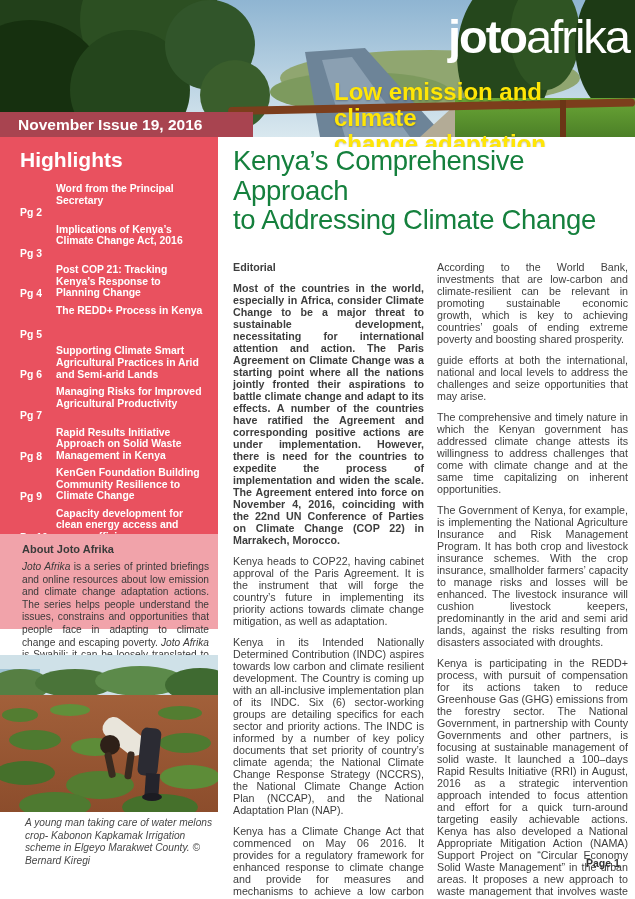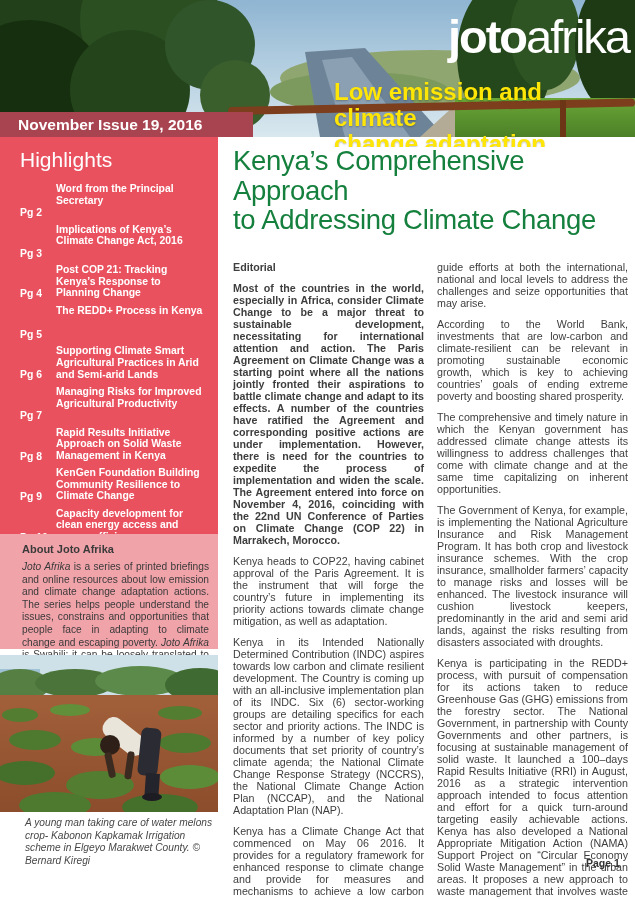--- a/index.html
+++ b/index.html
@@ -14,26 +14,26 @@
   .brand .r{font-weight:400;}
   .tagline{position:absolute;top:79px;right:9px;width:292px;color:#ffe606;font-weight:bold;
            font-size:24px;line-height:26px;text-shadow:0 1px 2px rgba(0,0,0,.25);}
   .issue-banner{position:absolute;left:0;top:112px;width:253px;height:25px;background:#a84450;
                 color:#ffffff;font-weight:bold;font-size:15.5px;line-height:25px;padding-left:18px;
                 box-sizing:border-box;z-index:3;}
 
   
   .highlights-box{position:absolute;left:0;top:137px;width:218px;height:397px;background:#e9515f;
                   box-sizing:border-box;padding:11px 8px 0 20px;}
-  .highlights-title{margin:0 0 11px 0;color:#ffffff;font-size:21px;font-weight:normal;}
+  .highlights-title{margin:0 0 11px 0;color:#ffffff;font-size:21px;font-weight:bold;}
   .toc-item{display:flex;margin-bottom:5px;color:#ffffff;font-size:10.4px;font-weight:bold;line-height:11.6px;}
   .toc-pg{flex:0 0 36px;margin-top:24px;}
   .toc-label{flex:1;padding-right:4px;}
 
-  .about-box{position:absolute;left:0;top:534px;width:218px;height:115px;background:#f1a3aa;
+  .about-box{position:absolute;left:0;top:534px;width:218px;height:95px;background:#f1a3aa;
              box-sizing:border-box;padding:9px 9px 0 22px;color:#3a3a3a;}
   .about-title{margin:0 0 6px 0;font-size:11px;font-weight:bold;}
   .about-text{margin:0;font-size:10.2px;line-height:12.6px;text-align:justify;}
   .it{font-style:italic;}
 
   .farmer-photo{position:absolute;left:0;top:655px;width:218px;height:157px;overflow:hidden;}
   .caption{position:absolute;left:25px;top:817px;width:196px;margin:0;font-style:italic;
            font-size:10.2px;line-height:12.6px;color:#474747;}
 
   
@@ -209,22 +209,22 @@
         <div>
 
         <p>Kenya heads to COP22, having cabinet approval of the Paris Agreement. It is the instrument that will forge the country’s future in implementing its priority actions towards climate change mitigation, as well as adaptation.</p>
             <p>Kenya in its Intended Nationally Determined Contribution (INDC) aspires towards low carbon and climate resilient development. The Country is coming up with an all-inclusive implementation plan of its INDC. Six (6) sector-working groups are detailing specifics for each sector and priority actions. The INDC is informed by a number of key policy documents that set priority of country’s climate agenda; the National Climate Change Response Strategy (NCCRS), the National Climate Change Action Plan (NCCAP), and the National Adaptation Plan (NAP).</p>
             <p>Kenya has a Climate Change Act that commenced on May 06 2016. It provides for a regulatory framework for enhanced response to climate change and provide for measures and mechanisms to achieve a low carbon climate resilient development. On October 13 2016 the cabinet approved the National Climate Change Policy Framework (CCPF) for submission to, and adoption by Parliament as a Sessional Paper on National Climate Change. The CCPF provides a framework for coordinated response to climate change, and will streamline and</p>
           </div>
       </div>
       <div class="col">
         <div>
 
-        <p>guide efforts at both the international, national and local levels to address the challenges and seize opportunities that may arise.</p>
-            <p>According to the World Bank, investments that are low-carbon and climate-resilient can be relevant in promoting sustainable economic growth, which is key to achieving countries’ goals of ending extreme poverty and boosting shared prosperity.</p>
+        <p>According to the World Bank, investments that are low-carbon and climate-resilient can be relevant in promoting sustainable economic growth, which is key to achieving countries’ goals of ending extreme poverty and boosting shared prosperity.</p>
+            <p>guide efforts at both the international, national and local levels to address the challenges and seize opportunities that may arise.</p>
             <p>The comprehensive and timely nature in which the Kenyan government has addressed climate change attests its willingness to address challenges that come with climate change and at the same time capitalizing on inherent opportunities.</p>
             <p>The Government of Kenya, for example, is implementing the National Agriculture Insurance and Risk Management Program. It has both crop and livestock insurance schemes. With the crop insurance, smallholder farmers’ capacity to manage risks and losses will be enhanced. The livestock insurance will cushion livestock keepers, predominantly in the arid and semi arid lands, against the risks resulting from disasters associated with droughts.</p>
             <p>Kenya is participating in the REDD+ process, with pursuit of compensation for its actions taken to reduce Greenhouse Gas (GHG) emissions from the forestry sector. The National Government, in partnership with County Governments and other partners, is focusing at sustainable management of solid waste. It launched a 100–days Rapid Results Initiative (RRI) in August, 2016 as a strategic intervention approach intended to focus attention and effort for a quick turn-around targeting easily achievable actions. Kenya has also developed a National Appropriate Mitigation Action (NAMA) Support Project on “Circular Economy Solid Waste Management” in the urban areas. It proposes a new approach to waste management that involves waste recycling and composting. These form part of the highlights in this issue.</p>
           </div>
 
       </div>
     </div>
   </div>
 
   <div class="page-num">Page 1</div>

